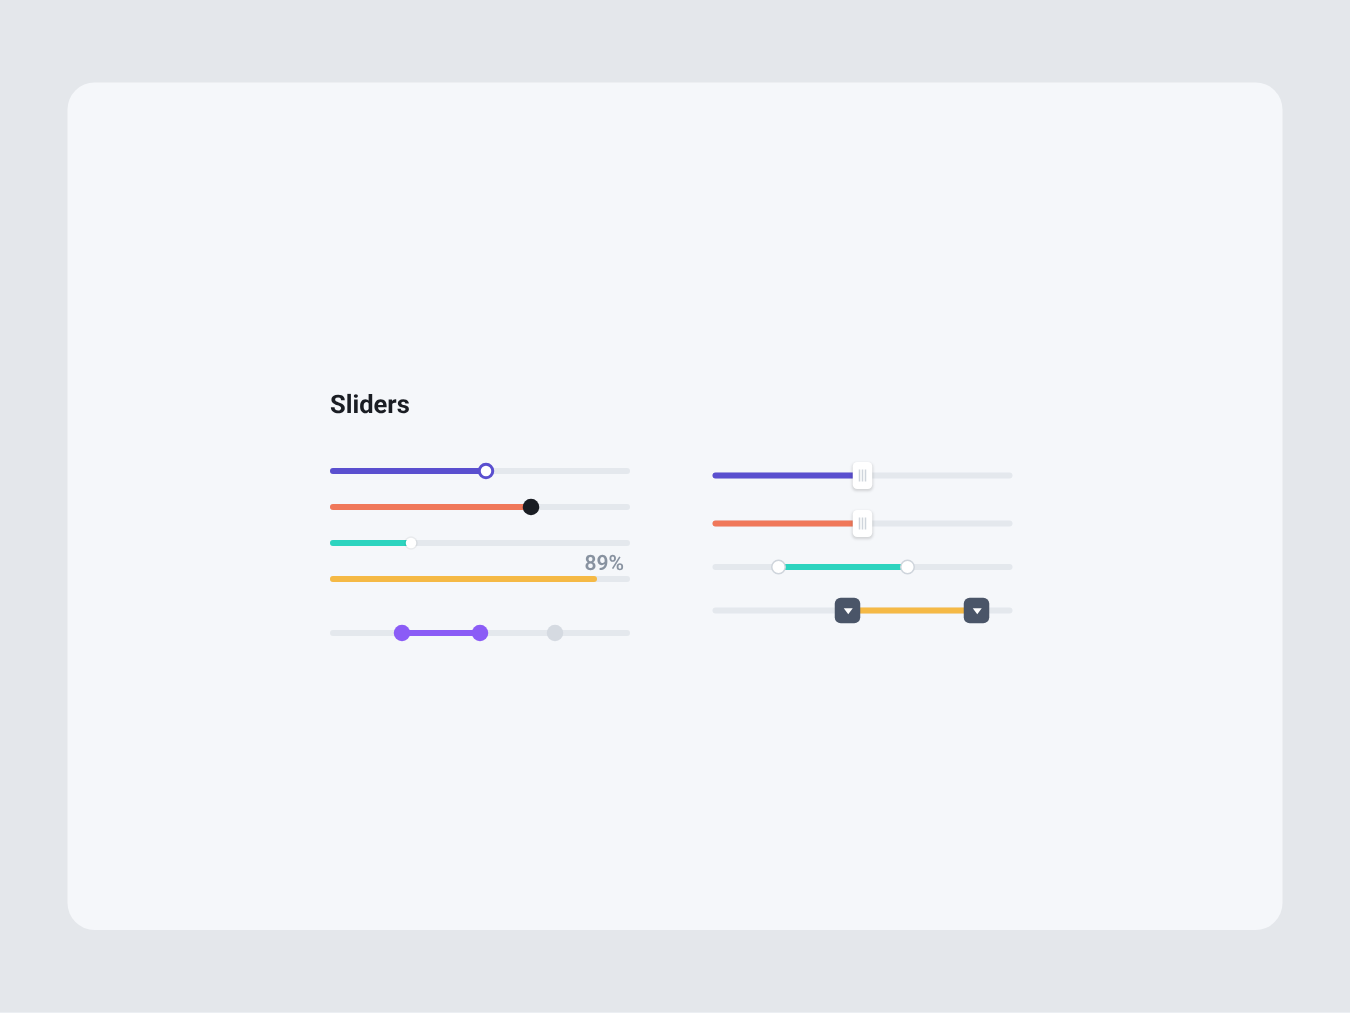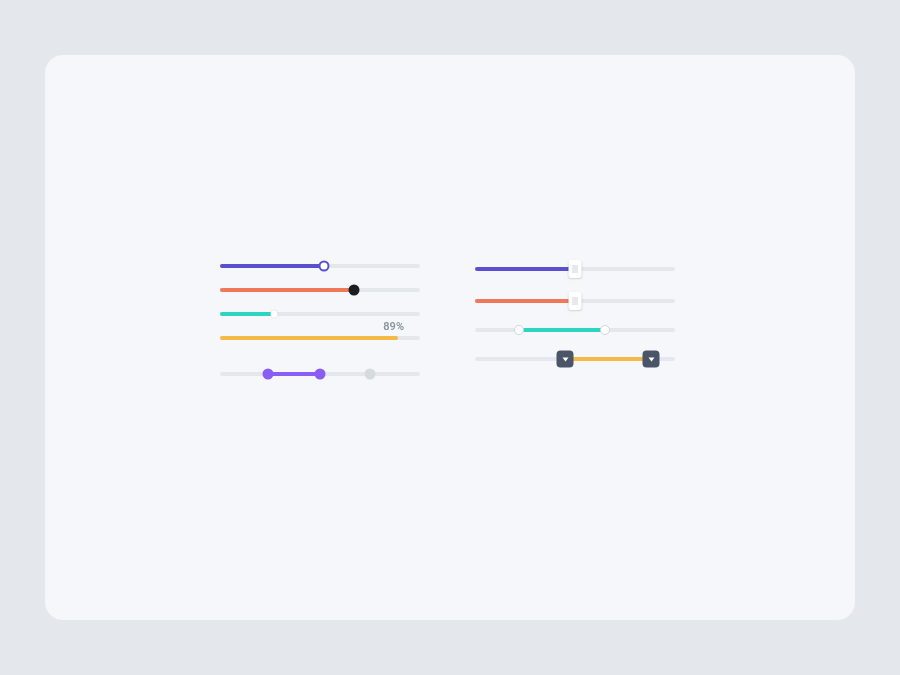--- a/index.html
+++ b/index.html
@@ -73,23 +73,23 @@
     border-radius: 50%;
   }
   .thumb.tiny {
     width: 7px; height: 7px;
     background: #fff;
     border-radius: 50%;
     box-shadow: 0 0 0 1px rgba(0,0,0,0.05);
   }
   .valuelabel {
     position: absolute;
-    right: 16px;
+    right: 4px;
     top: -12px;
-    font-size: 11px;
+    font-size: 14px;
     color: #8892a0;
     font-weight: 600;
   }
   .thumb.rect {
     width: 13px; height: 18px;
     background: #fff;
     border-radius: 3px;
     box-shadow: 0 1px 2px rgba(0,0,0,0.15);
     display: flex;
     gap: 1.2px;
@@ -119,20 +119,21 @@
     border-left: 3px solid transparent;
     border-right: 3px solid transparent;
     border-top: 4px solid #fff;
   }
 </style>
 </head>
 <body>
 
 <div class="card">
   <div class="content">
+    <div class="title">Sliders</div>
     <div class="columns">
       <div class="col" id="col-left">
           <div class="slider">
             <div class="rail"></div>
             <div class="fill" style="background: rgb(90, 79, 207); left: 0px; width: 52%;"></div>
             <div class="thumb ring" style="left: 52%; border-color: rgb(90, 79, 207);"></div>
           </div>
           <div class="slider">
             <div class="rail"></div>
             <div class="fill" style="background: rgb(240, 120, 90); left: 0px; width: 67%;"></div>

